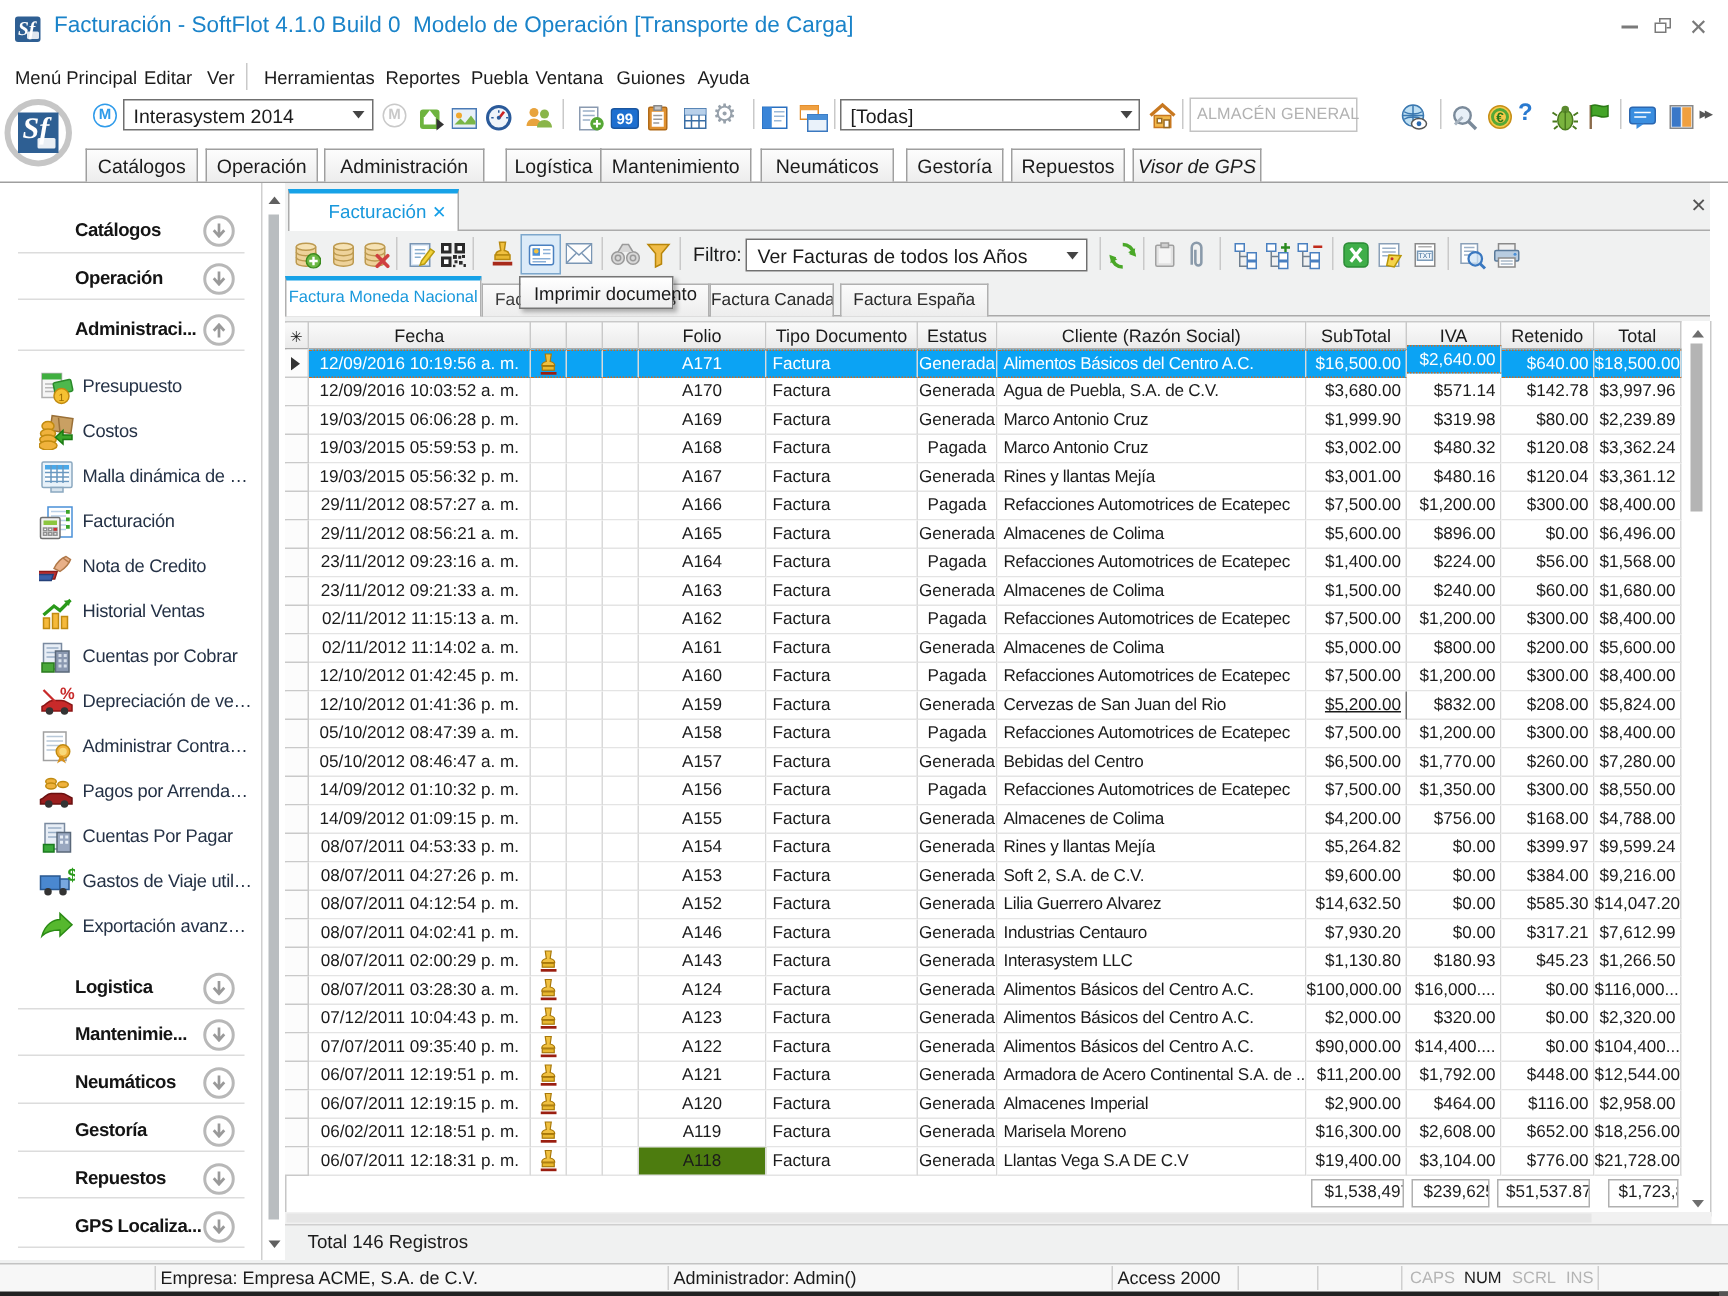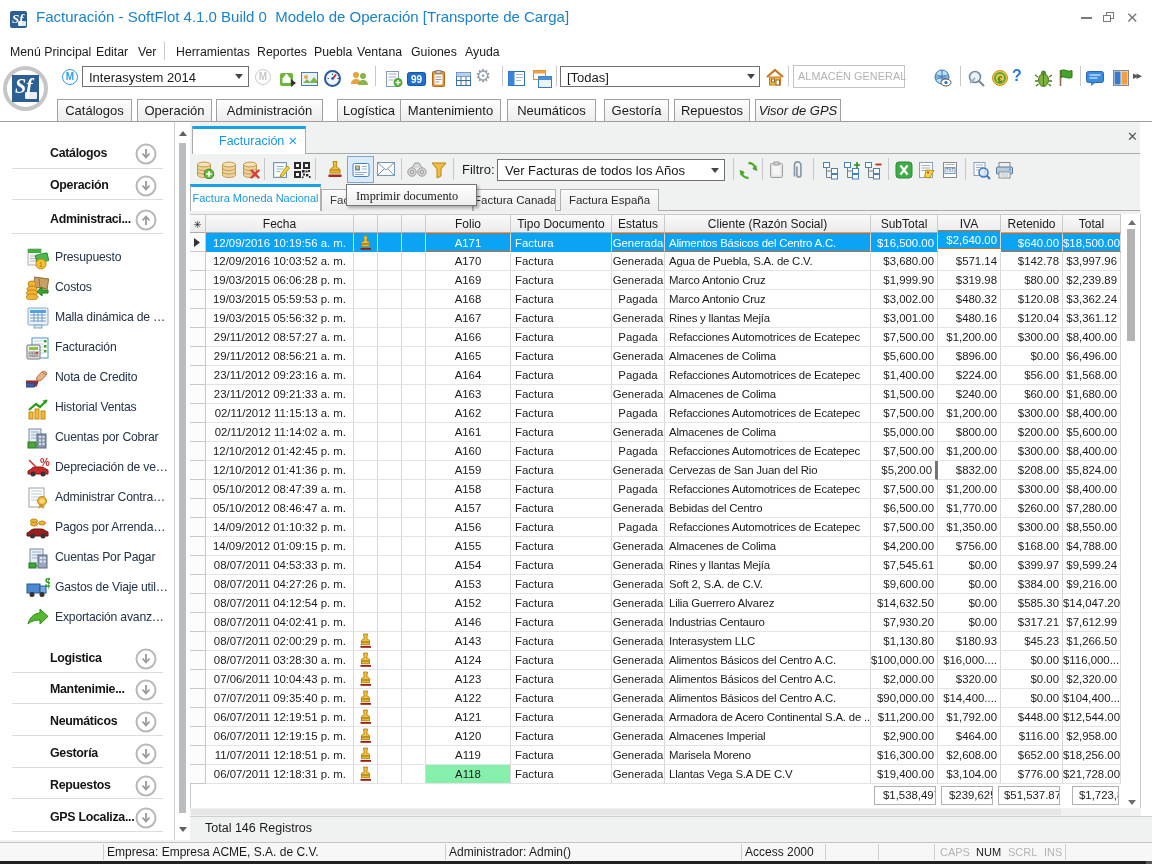--- a/index.html
+++ b/index.html
@@ -517,21 +517,21 @@
   </svg>
 
 <div class="a" style="left:190px;top:210px;width:951px;height:1px;background:#aaaaaa;"></div>
 <div class="a" style="left:321px;top:189px;width:152px;height:22px;border:1px solid #b0b0b0;border-bottom:none;background:linear-gradient(#fbfbfb,#ededed);z-index:2;">
   <div class="a nw" style="left:8px;top:4px;font-size:11.5px;color:#3a3a3a;">Factura Dolares Unidos</div>
 </div>
 <div class="a" style="left:473px;top:189px;width:83px;height:22px;border:1px solid #b0b0b0;border-bottom:none;background:linear-gradient(#fbfbfb,#ededed);text-align:center;font-size:11.5px;line-height:21px;color:#2a2a2a;z-index:2;white-space:nowrap;overflow:hidden;">Factura Canada</div>
 <div class="a" style="left:560px;top:189px;width:99px;height:22px;border:1px solid #b0b0b0;border-bottom:none;background:linear-gradient(#fbfbfb,#ededed);text-align:center;font-size:11.5px;line-height:21px;color:#2a2a2a;z-index:2;white-space:nowrap;overflow:hidden;">Factura España</div>
 <div class="a" style="left:190px;top:184px;width:131px;height:27px;background:#fff;border:1px solid #b0b0b0;border-bottom:none;border-top:3px solid #17a2e7;text-align:center;font-size:11px;line-height:23px;color:#1898dc;z-index:3;white-space:nowrap;overflow:hidden;">Factura Moneda Nacional</div>
 
-<div class="a" style="left:346px;top:184px;width:131px;height:22px;background:linear-gradient(#ffffff,#eeeeef);border:1px solid #767676;box-shadow:2px 2px 3px rgba(0,0,0,0.3);z-index:40;font-family:Liberation Serif, serif;">
+<div class="a" style="left:346px;top:184px;width:103px;height:22px;background:linear-gradient(#ffffff,#eeeeef);border:1px solid #767676;box-shadow:2px 2px 3px rgba(0,0,0,0.3);z-index:40;">
   <div class="a nw" style="left:9px;top:4px;font-size:12.3px;color:#1a1a1a;">Imprimir documento</div>
 </div>
 <div class="a" style="left:190px;top:214px;width:932px;height:594px;background:#fff;border-left:1px solid #c6c6c6;"></div>
 <div class="a nw" style="left:190px;top:214px;width:16px;height:19px;background:linear-gradient(#fafafa,#ebebeb);border-right:1px solid #c9c9c9;border-top:1px solid #c9c9c9;border-bottom:1px solid #ababab;font-size:12px;color:#1b1b1b;text-align:center;line-height:18px;overflow:hidden;"><span style="font-size:10px;">✳</span></div>
 <div class="a nw" style="left:206px;top:214px;width:148px;height:19px;background:linear-gradient(#fafafa,#ebebeb);border-right:1px solid #c9c9c9;border-top:1px solid #c9c9c9;border-bottom:1px solid #ababab;font-size:12px;color:#1b1b1b;text-align:center;line-height:18px;overflow:hidden;">Fecha</div>
 <div class="a nw" style="left:354px;top:214px;width:24px;height:19px;background:linear-gradient(#fafafa,#ebebeb);border-right:1px solid #c9c9c9;border-top:1px solid #c9c9c9;border-bottom:1px solid #ababab;font-size:12px;color:#1b1b1b;text-align:center;line-height:18px;overflow:hidden;"></div>
 <div class="a nw" style="left:378px;top:214px;width:24px;height:19px;background:linear-gradient(#fafafa,#ebebeb);border-right:1px solid #c9c9c9;border-top:1px solid #c9c9c9;border-bottom:1px solid #ababab;font-size:12px;color:#1b1b1b;text-align:center;line-height:18px;overflow:hidden;"></div>
 <div class="a nw" style="left:402px;top:214px;width:24px;height:19px;background:linear-gradient(#fafafa,#ebebeb);border-right:1px solid #c9c9c9;border-top:1px solid #c9c9c9;border-bottom:1px solid #ababab;font-size:12px;color:#1b1b1b;text-align:center;line-height:18px;overflow:hidden;"></div>
 <div class="a nw" style="left:426px;top:214px;width:85px;height:19px;background:linear-gradient(#fafafa,#ebebeb);border-right:1px solid #c9c9c9;border-top:1px solid #c9c9c9;border-bottom:1px solid #ababab;font-size:12px;color:#1b1b1b;text-align:center;line-height:18px;overflow:hidden;">Folio</div>
 <div class="a nw" style="left:511px;top:214px;width:101px;height:19px;background:linear-gradient(#fafafa,#ebebeb);border-right:1px solid #c9c9c9;border-top:1px solid #c9c9c9;border-bottom:1px solid #ababab;font-size:12px;color:#1b1b1b;text-align:center;line-height:18px;overflow:hidden;">Tipo Documento</div>
@@ -709,21 +709,21 @@
 <div class="a nw" style="left:1063px;top:442px;width:58px;height:19px;font-size:11.4px;border-right:1px solid #d9d9d9;border-bottom:1px solid #e4e4e4;overflow:hidden;line-height:18px;background:#fff;color:#1b1b1b;text-align:right;padding-right:3px;border-bottom:1px solid #e4e4e4;">$8,400.00</div>
 <div class="a" style="left:190px;top:461px;width:16px;height:19px;background:#fcfcfc;border-right:1px solid #c9c9c9;border-bottom:1px solid #c9c9c9;"></div>
 <div class="a nw" style="left:206px;top:461px;width:148px;height:19px;font-size:11.4px;border-right:1px solid #d9d9d9;border-bottom:1px solid #e4e4e4;overflow:hidden;line-height:18px;background:#fff;color:#1b1b1b;text-align:right;padding-right:7px;border-bottom:1px solid #e4e4e4;">12/10/2012 01:41:36 p. m.</div>
 <div class="a nw" style="left:354px;top:461px;width:24px;height:19px;font-size:11.4px;border-right:1px solid #d9d9d9;border-bottom:1px solid #e4e4e4;overflow:hidden;line-height:18px;background:#fff;color:#1b1b1b;text-align:left;padding-left:5px;border-bottom:1px solid #e4e4e4;padding-top:1px;line-height:0;"></div>
 <div class="a nw" style="left:378px;top:461px;width:24px;height:19px;font-size:11.4px;border-right:1px solid #d9d9d9;border-bottom:1px solid #e4e4e4;overflow:hidden;line-height:18px;background:#fff;color:#1b1b1b;text-align:left;padding-left:0px;border-bottom:1px solid #e4e4e4;"></div>
 <div class="a nw" style="left:402px;top:461px;width:24px;height:19px;font-size:11.4px;border-right:1px solid #d9d9d9;border-bottom:1px solid #e4e4e4;overflow:hidden;line-height:18px;background:#fff;color:#1b1b1b;text-align:left;padding-left:0px;border-bottom:1px solid #e4e4e4;"></div>
 <div class="a nw" style="left:426px;top:461px;width:85px;height:19px;font-size:11.4px;border-right:1px solid #d9d9d9;border-bottom:1px solid #e4e4e4;overflow:hidden;line-height:18px;background:#fff;color:#1b1b1b;text-align:center;padding-left:0px;border-bottom:1px solid #e4e4e4;">A159</div>
 <div class="a nw" style="left:511px;top:461px;width:101px;height:19px;font-size:11.4px;border-right:1px solid #d9d9d9;border-bottom:1px solid #e4e4e4;overflow:hidden;line-height:18px;background:#fff;color:#1b1b1b;text-align:left;padding-left:4px;border-bottom:1px solid #e4e4e4;">Factura</div>
 <div class="a nw" style="left:612px;top:461px;width:53px;height:19px;font-size:11.4px;border-right:1px solid #d9d9d9;border-bottom:1px solid #e4e4e4;overflow:hidden;line-height:18px;background:#fff;color:#1b1b1b;text-align:center;padding-left:0px;border-bottom:1px solid #e4e4e4;">Generada</div>
 <div class="a nw" style="left:665px;top:461px;width:206px;height:19px;font-size:11.4px;border-right:1px solid #d9d9d9;border-bottom:1px solid #e4e4e4;overflow:hidden;line-height:18px;background:#fff;color:#1b1b1b;text-align:left;padding-left:4px;border-bottom:1px solid #e4e4e4;letter-spacing:-0.2px;">Cervezas de San Juan del Rio</div>
-<div class="a nw" style="left:871px;top:461px;width:67px;height:19px;font-size:11.4px;border-right:3px solid #737373;border-bottom:1px solid #e4e4e4;overflow:hidden;line-height:18px;background:#fff;color:#1b1b1b;text-align:right;padding-right:3px;border-bottom:1px solid #e4e4e4;">$5,200.00</div>
+<div class="a nw" style="left:871px;top:461px;width:67px;height:19px;font-size:11.4px;border-right:1px solid #737373;border-bottom:1px solid #e4e4e4;overflow:hidden;line-height:18px;background:#fff;color:#1b1b1b;text-align:right;padding-right:3px;border-bottom:1px solid #e4e4e4;text-decoration:underline;">$5,200.00</div>
 <div class="a nw" style="left:938px;top:461px;width:63px;height:19px;font-size:11.4px;border-right:1px solid #d9d9d9;border-bottom:1px solid #e4e4e4;overflow:hidden;line-height:18px;background:#fff;color:#1b1b1b;text-align:right;padding-right:3px;border-bottom:1px solid #e4e4e4;">$832.00</div>
 <div class="a nw" style="left:1001px;top:461px;width:62px;height:19px;font-size:11.4px;border-right:1px solid #d9d9d9;border-bottom:1px solid #e4e4e4;overflow:hidden;line-height:18px;background:#fff;color:#1b1b1b;text-align:right;padding-right:3px;border-bottom:1px solid #e4e4e4;">$208.00</div>
 <div class="a nw" style="left:1063px;top:461px;width:58px;height:19px;font-size:11.4px;border-right:1px solid #d9d9d9;border-bottom:1px solid #e4e4e4;overflow:hidden;line-height:18px;background:#fff;color:#1b1b1b;text-align:right;padding-right:3px;border-bottom:1px solid #e4e4e4;">$5,824.00</div>
 <div class="a" style="left:190px;top:480px;width:16px;height:19px;background:#fcfcfc;border-right:1px solid #c9c9c9;border-bottom:1px solid #c9c9c9;"></div>
 <div class="a nw" style="left:206px;top:480px;width:148px;height:19px;font-size:11.4px;border-right:1px solid #d9d9d9;border-bottom:1px solid #e4e4e4;overflow:hidden;line-height:18px;background:#fff;color:#1b1b1b;text-align:right;padding-right:7px;border-bottom:1px solid #e4e4e4;">05/10/2012 08:47:39 a. m.</div>
 <div class="a nw" style="left:354px;top:480px;width:24px;height:19px;font-size:11.4px;border-right:1px solid #d9d9d9;border-bottom:1px solid #e4e4e4;overflow:hidden;line-height:18px;background:#fff;color:#1b1b1b;text-align:left;padding-left:5px;border-bottom:1px solid #e4e4e4;padding-top:1px;line-height:0;"></div>
 <div class="a nw" style="left:378px;top:480px;width:24px;height:19px;font-size:11.4px;border-right:1px solid #d9d9d9;border-bottom:1px solid #e4e4e4;overflow:hidden;line-height:18px;background:#fff;color:#1b1b1b;text-align:left;padding-left:0px;border-bottom:1px solid #e4e4e4;"></div>
 <div class="a nw" style="left:402px;top:480px;width:24px;height:19px;font-size:11.4px;border-right:1px solid #d9d9d9;border-bottom:1px solid #e4e4e4;overflow:hidden;line-height:18px;background:#fff;color:#1b1b1b;text-align:left;padding-left:0px;border-bottom:1px solid #e4e4e4;"></div>
 <div class="a nw" style="left:426px;top:480px;width:85px;height:19px;font-size:11.4px;border-right:1px solid #d9d9d9;border-bottom:1px solid #e4e4e4;overflow:hidden;line-height:18px;background:#fff;color:#1b1b1b;text-align:center;padding-left:0px;border-bottom:1px solid #e4e4e4;">A158</div>
 <div class="a nw" style="left:511px;top:480px;width:101px;height:19px;font-size:11.4px;border-right:1px solid #d9d9d9;border-bottom:1px solid #e4e4e4;overflow:hidden;line-height:18px;background:#fff;color:#1b1b1b;text-align:left;padding-left:4px;border-bottom:1px solid #e4e4e4;">Factura</div>
@@ -774,21 +774,21 @@
 <div class="a nw" style="left:1063px;top:537px;width:58px;height:19px;font-size:11.4px;border-right:1px solid #d9d9d9;border-bottom:1px solid #e4e4e4;overflow:hidden;line-height:18px;background:#fff;color:#1b1b1b;text-align:right;padding-right:3px;border-bottom:1px solid #e4e4e4;">$4,788.00</div>
 <div class="a" style="left:190px;top:556px;width:16px;height:19px;background:#fcfcfc;border-right:1px solid #c9c9c9;border-bottom:1px solid #c9c9c9;"></div>
 <div class="a nw" style="left:206px;top:556px;width:148px;height:19px;font-size:11.4px;border-right:1px solid #d9d9d9;border-bottom:1px solid #e4e4e4;overflow:hidden;line-height:18px;background:#fff;color:#1b1b1b;text-align:right;padding-right:7px;border-bottom:1px solid #e4e4e4;">08/07/2011 04:53:33 p. m.</div>
 <div class="a nw" style="left:354px;top:556px;width:24px;height:19px;font-size:11.4px;border-right:1px solid #d9d9d9;border-bottom:1px solid #e4e4e4;overflow:hidden;line-height:18px;background:#fff;color:#1b1b1b;text-align:left;padding-left:5px;border-bottom:1px solid #e4e4e4;padding-top:1px;line-height:0;"></div>
 <div class="a nw" style="left:378px;top:556px;width:24px;height:19px;font-size:11.4px;border-right:1px solid #d9d9d9;border-bottom:1px solid #e4e4e4;overflow:hidden;line-height:18px;background:#fff;color:#1b1b1b;text-align:left;padding-left:0px;border-bottom:1px solid #e4e4e4;"></div>
 <div class="a nw" style="left:402px;top:556px;width:24px;height:19px;font-size:11.4px;border-right:1px solid #d9d9d9;border-bottom:1px solid #e4e4e4;overflow:hidden;line-height:18px;background:#fff;color:#1b1b1b;text-align:left;padding-left:0px;border-bottom:1px solid #e4e4e4;"></div>
 <div class="a nw" style="left:426px;top:556px;width:85px;height:19px;font-size:11.4px;border-right:1px solid #d9d9d9;border-bottom:1px solid #e4e4e4;overflow:hidden;line-height:18px;background:#fff;color:#1b1b1b;text-align:center;padding-left:0px;border-bottom:1px solid #e4e4e4;">A154</div>
 <div class="a nw" style="left:511px;top:556px;width:101px;height:19px;font-size:11.4px;border-right:1px solid #d9d9d9;border-bottom:1px solid #e4e4e4;overflow:hidden;line-height:18px;background:#fff;color:#1b1b1b;text-align:left;padding-left:4px;border-bottom:1px solid #e4e4e4;">Factura</div>
 <div class="a nw" style="left:612px;top:556px;width:53px;height:19px;font-size:11.4px;border-right:1px solid #d9d9d9;border-bottom:1px solid #e4e4e4;overflow:hidden;line-height:18px;background:#fff;color:#1b1b1b;text-align:center;padding-left:0px;border-bottom:1px solid #e4e4e4;">Generada</div>
 <div class="a nw" style="left:665px;top:556px;width:206px;height:19px;font-size:11.4px;border-right:1px solid #d9d9d9;border-bottom:1px solid #e4e4e4;overflow:hidden;line-height:18px;background:#fff;color:#1b1b1b;text-align:left;padding-left:4px;border-bottom:1px solid #e4e4e4;letter-spacing:-0.2px;">Rines y llantas Mejía</div>
-<div class="a nw" style="left:871px;top:556px;width:67px;height:19px;font-size:11.4px;border-right:1px solid #d9d9d9;border-bottom:1px solid #e4e4e4;overflow:hidden;line-height:18px;background:#fff;color:#1b1b1b;text-align:right;padding-right:3px;border-bottom:1px solid #e4e4e4;">$7,545.61</div>
+<div class="a nw" style="left:871px;top:556px;width:67px;height:19px;font-size:11.4px;border-right:1px solid #d9d9d9;border-bottom:1px solid #e4e4e4;overflow:hidden;line-height:18px;background:#fff;color:#1b1b1b;text-align:right;padding-right:3px;border-bottom:1px solid #e4e4e4;">$5,264.82</div>
 <div class="a nw" style="left:938px;top:556px;width:63px;height:19px;font-size:11.4px;border-right:1px solid #d9d9d9;border-bottom:1px solid #e4e4e4;overflow:hidden;line-height:18px;background:#fff;color:#1b1b1b;text-align:right;padding-right:3px;border-bottom:1px solid #e4e4e4;">$0.00</div>
 <div class="a nw" style="left:1001px;top:556px;width:62px;height:19px;font-size:11.4px;border-right:1px solid #d9d9d9;border-bottom:1px solid #e4e4e4;overflow:hidden;line-height:18px;background:#fff;color:#1b1b1b;text-align:right;padding-right:3px;border-bottom:1px solid #e4e4e4;">$399.97</div>
 <div class="a nw" style="left:1063px;top:556px;width:58px;height:19px;font-size:11.4px;border-right:1px solid #d9d9d9;border-bottom:1px solid #e4e4e4;overflow:hidden;line-height:18px;background:#fff;color:#1b1b1b;text-align:right;padding-right:3px;border-bottom:1px solid #e4e4e4;">$9,599.24</div>
 <div class="a" style="left:190px;top:575px;width:16px;height:19px;background:#fcfcfc;border-right:1px solid #c9c9c9;border-bottom:1px solid #c9c9c9;"></div>
 <div class="a nw" style="left:206px;top:575px;width:148px;height:19px;font-size:11.4px;border-right:1px solid #d9d9d9;border-bottom:1px solid #e4e4e4;overflow:hidden;line-height:18px;background:#fff;color:#1b1b1b;text-align:right;padding-right:7px;border-bottom:1px solid #e4e4e4;">08/07/2011 04:27:26 p. m.</div>
 <div class="a nw" style="left:354px;top:575px;width:24px;height:19px;font-size:11.4px;border-right:1px solid #d9d9d9;border-bottom:1px solid #e4e4e4;overflow:hidden;line-height:18px;background:#fff;color:#1b1b1b;text-align:left;padding-left:5px;border-bottom:1px solid #e4e4e4;padding-top:1px;line-height:0;"></div>
 <div class="a nw" style="left:378px;top:575px;width:24px;height:19px;font-size:11.4px;border-right:1px solid #d9d9d9;border-bottom:1px solid #e4e4e4;overflow:hidden;line-height:18px;background:#fff;color:#1b1b1b;text-align:left;padding-left:0px;border-bottom:1px solid #e4e4e4;"></div>
 <div class="a nw" style="left:402px;top:575px;width:24px;height:19px;font-size:11.4px;border-right:1px solid #d9d9d9;border-bottom:1px solid #e4e4e4;overflow:hidden;line-height:18px;background:#fff;color:#1b1b1b;text-align:left;padding-left:0px;border-bottom:1px solid #e4e4e4;"></div>
 <div class="a nw" style="left:426px;top:575px;width:85px;height:19px;font-size:11.4px;border-right:1px solid #d9d9d9;border-bottom:1px solid #e4e4e4;overflow:hidden;line-height:18px;background:#fff;color:#1b1b1b;text-align:center;padding-left:0px;border-bottom:1px solid #e4e4e4;">A153</div>
 <div class="a nw" style="left:511px;top:575px;width:101px;height:19px;font-size:11.4px;border-right:1px solid #d9d9d9;border-bottom:1px solid #e4e4e4;overflow:hidden;line-height:18px;background:#fff;color:#1b1b1b;text-align:left;padding-left:4px;border-bottom:1px solid #e4e4e4;">Factura</div>
@@ -856,21 +856,21 @@
 <div class="a nw" style="left:402px;top:651px;width:24px;height:19px;font-size:11.4px;border-right:1px solid #d9d9d9;border-bottom:1px solid #e4e4e4;overflow:hidden;line-height:18px;background:#fff;color:#1b1b1b;text-align:left;padding-left:0px;border-bottom:1px solid #e4e4e4;"></div>
 <div class="a nw" style="left:426px;top:651px;width:85px;height:19px;font-size:11.4px;border-right:1px solid #d9d9d9;border-bottom:1px solid #e4e4e4;overflow:hidden;line-height:18px;background:#fff;color:#1b1b1b;text-align:center;padding-left:0px;border-bottom:1px solid #e4e4e4;">A124</div>
 <div class="a nw" style="left:511px;top:651px;width:101px;height:19px;font-size:11.4px;border-right:1px solid #d9d9d9;border-bottom:1px solid #e4e4e4;overflow:hidden;line-height:18px;background:#fff;color:#1b1b1b;text-align:left;padding-left:4px;border-bottom:1px solid #e4e4e4;">Factura</div>
 <div class="a nw" style="left:612px;top:651px;width:53px;height:19px;font-size:11.4px;border-right:1px solid #d9d9d9;border-bottom:1px solid #e4e4e4;overflow:hidden;line-height:18px;background:#fff;color:#1b1b1b;text-align:center;padding-left:0px;border-bottom:1px solid #e4e4e4;">Generada</div>
 <div class="a nw" style="left:665px;top:651px;width:206px;height:19px;font-size:11.4px;border-right:1px solid #d9d9d9;border-bottom:1px solid #e4e4e4;overflow:hidden;line-height:18px;background:#fff;color:#1b1b1b;text-align:left;padding-left:4px;border-bottom:1px solid #e4e4e4;letter-spacing:-0.2px;">Alimentos Básicos del Centro A.C.</div>
 <div class="a nw" style="left:871px;top:651px;width:67px;height:19px;font-size:11.4px;border-right:1px solid #d9d9d9;border-bottom:1px solid #e4e4e4;overflow:hidden;line-height:18px;background:#fff;color:#1b1b1b;text-align:right;padding-right:3px;border-bottom:1px solid #e4e4e4;">$100,000.00</div>
 <div class="a nw" style="left:938px;top:651px;width:63px;height:19px;font-size:11.4px;border-right:1px solid #d9d9d9;border-bottom:1px solid #e4e4e4;overflow:hidden;line-height:18px;background:#fff;color:#1b1b1b;text-align:right;padding-right:3px;border-bottom:1px solid #e4e4e4;">$16,000....</div>
 <div class="a nw" style="left:1001px;top:651px;width:62px;height:19px;font-size:11.4px;border-right:1px solid #d9d9d9;border-bottom:1px solid #e4e4e4;overflow:hidden;line-height:18px;background:#fff;color:#1b1b1b;text-align:right;padding-right:3px;border-bottom:1px solid #e4e4e4;">$0.00</div>
 <div class="a nw" style="left:1063px;top:651px;width:58px;height:19px;font-size:11.4px;border-right:1px solid #d9d9d9;border-bottom:1px solid #e4e4e4;overflow:hidden;line-height:18px;background:#fff;color:#1b1b1b;text-align:right;padding-right:3px;border-bottom:1px solid #e4e4e4;">$116,000....</div>
 <div class="a" style="left:190px;top:670px;width:16px;height:19px;background:#fcfcfc;border-right:1px solid #c9c9c9;border-bottom:1px solid #c9c9c9;"></div>
-<div class="a nw" style="left:206px;top:670px;width:148px;height:19px;font-size:11.4px;border-right:1px solid #d9d9d9;border-bottom:1px solid #e4e4e4;overflow:hidden;line-height:18px;background:#fff;color:#1b1b1b;text-align:right;padding-right:7px;border-bottom:1px solid #e4e4e4;">07/06/2011 10:04:43 p. m.</div>
+<div class="a nw" style="left:206px;top:670px;width:148px;height:19px;font-size:11.4px;border-right:1px solid #d9d9d9;border-bottom:1px solid #e4e4e4;overflow:hidden;line-height:18px;background:#fff;color:#1b1b1b;text-align:right;padding-right:7px;border-bottom:1px solid #e4e4e4;">07/12/2011 10:04:43 p. m.</div>
 <div class="a nw" style="left:354px;top:670px;width:24px;height:19px;font-size:11.4px;border-right:1px solid #d9d9d9;border-bottom:1px solid #e4e4e4;overflow:hidden;line-height:18px;background:#fff;color:#1b1b1b;text-align:left;padding-left:5px;border-bottom:1px solid #e4e4e4;padding-top:1px;line-height:0;">
     <svg width="13" height="16" viewBox="0 0 13 16">
       <path d="M4.5 1h4l-.7 5c2 .4 3 1.4 3 2.7H2.2c0-1.3 1-2.3 3-2.7z" fill="#f0c040" stroke="#a87808" stroke-width=".8"></path>
       <rect x="2.5" y="9.2" width="8" height="2.6" fill="#e8b830" stroke="#a87808" stroke-width=".8"></rect>
       <rect x="1.5" y="13" width="10.5" height="1.8" fill="#9a1e10"></rect>
     </svg>
   </div>
 <div class="a nw" style="left:378px;top:670px;width:24px;height:19px;font-size:11.4px;border-right:1px solid #d9d9d9;border-bottom:1px solid #e4e4e4;overflow:hidden;line-height:18px;background:#fff;color:#1b1b1b;text-align:left;padding-left:0px;border-bottom:1px solid #e4e4e4;"></div>
 <div class="a nw" style="left:402px;top:670px;width:24px;height:19px;font-size:11.4px;border-right:1px solid #d9d9d9;border-bottom:1px solid #e4e4e4;overflow:hidden;line-height:18px;background:#fff;color:#1b1b1b;text-align:left;padding-left:0px;border-bottom:1px solid #e4e4e4;"></div>
 <div class="a nw" style="left:426px;top:670px;width:85px;height:19px;font-size:11.4px;border-right:1px solid #d9d9d9;border-bottom:1px solid #e4e4e4;overflow:hidden;line-height:18px;background:#fff;color:#1b1b1b;text-align:center;padding-left:0px;border-bottom:1px solid #e4e4e4;">A123</div>
@@ -932,21 +932,21 @@
 <div class="a nw" style="left:402px;top:727px;width:24px;height:19px;font-size:11.4px;border-right:1px solid #d9d9d9;border-bottom:1px solid #e4e4e4;overflow:hidden;line-height:18px;background:#fff;color:#1b1b1b;text-align:left;padding-left:0px;border-bottom:1px solid #e4e4e4;"></div>
 <div class="a nw" style="left:426px;top:727px;width:85px;height:19px;font-size:11.4px;border-right:1px solid #d9d9d9;border-bottom:1px solid #e4e4e4;overflow:hidden;line-height:18px;background:#fff;color:#1b1b1b;text-align:center;padding-left:0px;border-bottom:1px solid #e4e4e4;">A120</div>
 <div class="a nw" style="left:511px;top:727px;width:101px;height:19px;font-size:11.4px;border-right:1px solid #d9d9d9;border-bottom:1px solid #e4e4e4;overflow:hidden;line-height:18px;background:#fff;color:#1b1b1b;text-align:left;padding-left:4px;border-bottom:1px solid #e4e4e4;">Factura</div>
 <div class="a nw" style="left:612px;top:727px;width:53px;height:19px;font-size:11.4px;border-right:1px solid #d9d9d9;border-bottom:1px solid #e4e4e4;overflow:hidden;line-height:18px;background:#fff;color:#1b1b1b;text-align:center;padding-left:0px;border-bottom:1px solid #e4e4e4;">Generada</div>
 <div class="a nw" style="left:665px;top:727px;width:206px;height:19px;font-size:11.4px;border-right:1px solid #d9d9d9;border-bottom:1px solid #e4e4e4;overflow:hidden;line-height:18px;background:#fff;color:#1b1b1b;text-align:left;padding-left:4px;border-bottom:1px solid #e4e4e4;letter-spacing:-0.2px;">Almacenes Imperial</div>
 <div class="a nw" style="left:871px;top:727px;width:67px;height:19px;font-size:11.4px;border-right:1px solid #d9d9d9;border-bottom:1px solid #e4e4e4;overflow:hidden;line-height:18px;background:#fff;color:#1b1b1b;text-align:right;padding-right:3px;border-bottom:1px solid #e4e4e4;">$2,900.00</div>
 <div class="a nw" style="left:938px;top:727px;width:63px;height:19px;font-size:11.4px;border-right:1px solid #d9d9d9;border-bottom:1px solid #e4e4e4;overflow:hidden;line-height:18px;background:#fff;color:#1b1b1b;text-align:right;padding-right:3px;border-bottom:1px solid #e4e4e4;">$464.00</div>
 <div class="a nw" style="left:1001px;top:727px;width:62px;height:19px;font-size:11.4px;border-right:1px solid #d9d9d9;border-bottom:1px solid #e4e4e4;overflow:hidden;line-height:18px;background:#fff;color:#1b1b1b;text-align:right;padding-right:3px;border-bottom:1px solid #e4e4e4;">$116.00</div>
 <div class="a nw" style="left:1063px;top:727px;width:58px;height:19px;font-size:11.4px;border-right:1px solid #d9d9d9;border-bottom:1px solid #e4e4e4;overflow:hidden;line-height:18px;background:#fff;color:#1b1b1b;text-align:right;padding-right:3px;border-bottom:1px solid #e4e4e4;">$2,958.00</div>
 <div class="a" style="left:190px;top:746px;width:16px;height:19px;background:#fcfcfc;border-right:1px solid #c9c9c9;border-bottom:1px solid #c9c9c9;"></div>
-<div class="a nw" style="left:206px;top:746px;width:148px;height:19px;font-size:11.4px;border-right:1px solid #d9d9d9;border-bottom:1px solid #e4e4e4;overflow:hidden;line-height:18px;background:#fff;color:#1b1b1b;text-align:right;padding-right:7px;border-bottom:1px solid #e4e4e4;">11/07/2011 12:18:51 p. m.</div>
+<div class="a nw" style="left:206px;top:746px;width:148px;height:19px;font-size:11.4px;border-right:1px solid #d9d9d9;border-bottom:1px solid #e4e4e4;overflow:hidden;line-height:18px;background:#fff;color:#1b1b1b;text-align:right;padding-right:7px;border-bottom:1px solid #e4e4e4;">06/02/2011 12:18:51 p. m.</div>
 <div class="a nw" style="left:354px;top:746px;width:24px;height:19px;font-size:11.4px;border-right:1px solid #d9d9d9;border-bottom:1px solid #e4e4e4;overflow:hidden;line-height:18px;background:#fff;color:#1b1b1b;text-align:left;padding-left:5px;border-bottom:1px solid #e4e4e4;padding-top:1px;line-height:0;">
     <svg width="13" height="16" viewBox="0 0 13 16">
       <path d="M4.5 1h4l-.7 5c2 .4 3 1.4 3 2.7H2.2c0-1.3 1-2.3 3-2.7z" fill="#f0c040" stroke="#a87808" stroke-width=".8"></path>
       <rect x="2.5" y="9.2" width="8" height="2.6" fill="#e8b830" stroke="#a87808" stroke-width=".8"></rect>
       <rect x="1.5" y="13" width="10.5" height="1.8" fill="#9a1e10"></rect>
     </svg>
   </div>
 <div class="a nw" style="left:378px;top:746px;width:24px;height:19px;font-size:11.4px;border-right:1px solid #d9d9d9;border-bottom:1px solid #e4e4e4;overflow:hidden;line-height:18px;background:#fff;color:#1b1b1b;text-align:left;padding-left:0px;border-bottom:1px solid #e4e4e4;"></div>
 <div class="a nw" style="left:402px;top:746px;width:24px;height:19px;font-size:11.4px;border-right:1px solid #d9d9d9;border-bottom:1px solid #e4e4e4;overflow:hidden;line-height:18px;background:#fff;color:#1b1b1b;text-align:left;padding-left:0px;border-bottom:1px solid #e4e4e4;"></div>
 <div class="a nw" style="left:426px;top:746px;width:85px;height:19px;font-size:11.4px;border-right:1px solid #d9d9d9;border-bottom:1px solid #e4e4e4;overflow:hidden;line-height:18px;background:#fff;color:#1b1b1b;text-align:center;padding-left:0px;border-bottom:1px solid #e4e4e4;">A119</div>
@@ -961,21 +961,21 @@
 <div class="a nw" style="left:206px;top:765px;width:148px;height:19px;font-size:11.4px;border-right:1px solid #d9d9d9;border-bottom:1px solid #e4e4e4;overflow:hidden;line-height:18px;background:#fff;color:#1b1b1b;text-align:right;padding-right:7px;border-bottom:1px solid #e4e4e4;">06/07/2011 12:18:31 p. m.</div>
 <div class="a nw" style="left:354px;top:765px;width:24px;height:19px;font-size:11.4px;border-right:1px solid #d9d9d9;border-bottom:1px solid #e4e4e4;overflow:hidden;line-height:18px;background:#fff;color:#1b1b1b;text-align:left;padding-left:5px;border-bottom:1px solid #e4e4e4;padding-top:1px;line-height:0;">
     <svg width="13" height="16" viewBox="0 0 13 16">
       <path d="M4.5 1h4l-.7 5c2 .4 3 1.4 3 2.7H2.2c0-1.3 1-2.3 3-2.7z" fill="#f0c040" stroke="#a87808" stroke-width=".8"></path>
       <rect x="2.5" y="9.2" width="8" height="2.6" fill="#e8b830" stroke="#a87808" stroke-width=".8"></rect>
       <rect x="1.5" y="13" width="10.5" height="1.8" fill="#9a1e10"></rect>
     </svg>
   </div>
 <div class="a nw" style="left:378px;top:765px;width:24px;height:19px;font-size:11.4px;border-right:1px solid #d9d9d9;border-bottom:1px solid #e4e4e4;overflow:hidden;line-height:18px;background:#fff;color:#1b1b1b;text-align:left;padding-left:0px;border-bottom:1px solid #e4e4e4;"></div>
 <div class="a nw" style="left:402px;top:765px;width:24px;height:19px;font-size:11.4px;border-right:1px solid #d9d9d9;border-bottom:1px solid #e4e4e4;overflow:hidden;line-height:18px;background:#fff;color:#1b1b1b;text-align:left;padding-left:0px;border-bottom:1px solid #e4e4e4;"></div>
-<div class="a nw" style="left:426px;top:765px;width:85px;height:19px;font-size:11.4px;border-right:1px solid #d9d9d9;border-bottom:1px solid #e4e4e4;overflow:hidden;line-height:18px;background:#86efac;color:#1b1b1b;text-align:center;padding-left:0px;border-bottom:1px solid #e4e4e4;">A118</div>
+<div class="a nw" style="left:426px;top:765px;width:85px;height:19px;font-size:11.4px;border-right:1px solid #d9d9d9;border-bottom:1px solid #e4e4e4;overflow:hidden;line-height:18px;background:#4d7c0f;color:#1b1b1b;text-align:center;padding-left:0px;border-bottom:1px solid #e4e4e4;">A118</div>
 <div class="a nw" style="left:511px;top:765px;width:101px;height:19px;font-size:11.4px;border-right:1px solid #d9d9d9;border-bottom:1px solid #e4e4e4;overflow:hidden;line-height:18px;background:#fff;color:#1b1b1b;text-align:left;padding-left:4px;border-bottom:1px solid #e4e4e4;">Factura</div>
 <div class="a nw" style="left:612px;top:765px;width:53px;height:19px;font-size:11.4px;border-right:1px solid #d9d9d9;border-bottom:1px solid #e4e4e4;overflow:hidden;line-height:18px;background:#fff;color:#1b1b1b;text-align:center;padding-left:0px;border-bottom:1px solid #e4e4e4;">Generada</div>
 <div class="a nw" style="left:665px;top:765px;width:206px;height:19px;font-size:11.4px;border-right:1px solid #d9d9d9;border-bottom:1px solid #e4e4e4;overflow:hidden;line-height:18px;background:#fff;color:#1b1b1b;text-align:left;padding-left:4px;border-bottom:1px solid #e4e4e4;letter-spacing:-0.2px;">Llantas Vega S.A DE C.V</div>
 <div class="a nw" style="left:871px;top:765px;width:67px;height:19px;font-size:11.4px;border-right:1px solid #d9d9d9;border-bottom:1px solid #e4e4e4;overflow:hidden;line-height:18px;background:#fff;color:#1b1b1b;text-align:right;padding-right:3px;border-bottom:1px solid #e4e4e4;">$19,400.00</div>
 <div class="a nw" style="left:938px;top:765px;width:63px;height:19px;font-size:11.4px;border-right:1px solid #d9d9d9;border-bottom:1px solid #e4e4e4;overflow:hidden;line-height:18px;background:#fff;color:#1b1b1b;text-align:right;padding-right:3px;border-bottom:1px solid #e4e4e4;">$3,104.00</div>
 <div class="a nw" style="left:1001px;top:765px;width:62px;height:19px;font-size:11.4px;border-right:1px solid #d9d9d9;border-bottom:1px solid #e4e4e4;overflow:hidden;line-height:18px;background:#fff;color:#1b1b1b;text-align:right;padding-right:3px;border-bottom:1px solid #e4e4e4;">$776.00</div>
 <div class="a nw" style="left:1063px;top:765px;width:58px;height:19px;font-size:11.4px;border-right:1px solid #d9d9d9;border-bottom:1px solid #e4e4e4;overflow:hidden;line-height:18px;background:#fff;color:#1b1b1b;text-align:right;padding-right:3px;border-bottom:1px solid #e4e4e4;">$21,728.00</div>
 <div class="a nw" style="left:874px;top:786px;width:62px;height:19px;border:1px solid #b0b0b0;background:#fff;font-size:11.4px;line-height:17px;padding-left:8px;overflow:hidden;">$1,538,497.71</div>
 <div class="a nw" style="left:941px;top:786px;width:52px;height:19px;border:1px solid #b0b0b0;background:#fff;font-size:11.4px;line-height:17px;padding-left:7px;overflow:hidden;">$239,625.21</div>
 <div class="a nw" style="left:998px;top:786px;width:62px;height:19px;border:1px solid #b0b0b0;background:#fff;font-size:11.4px;line-height:17px;padding-left:5px;overflow:hidden;">$51,537.87</div>

